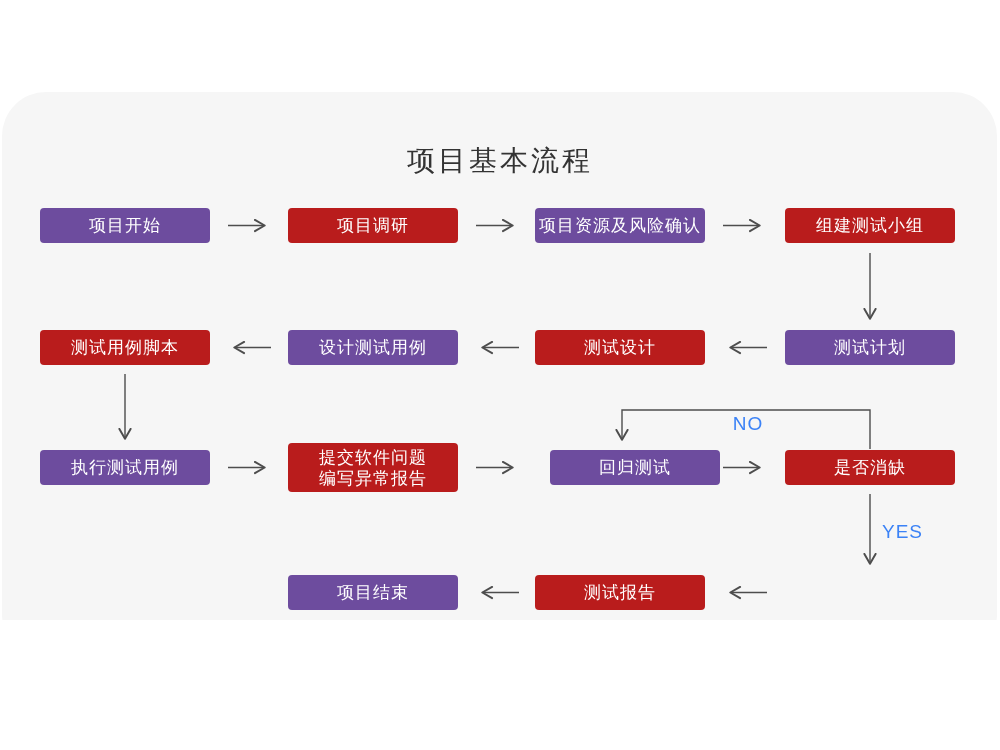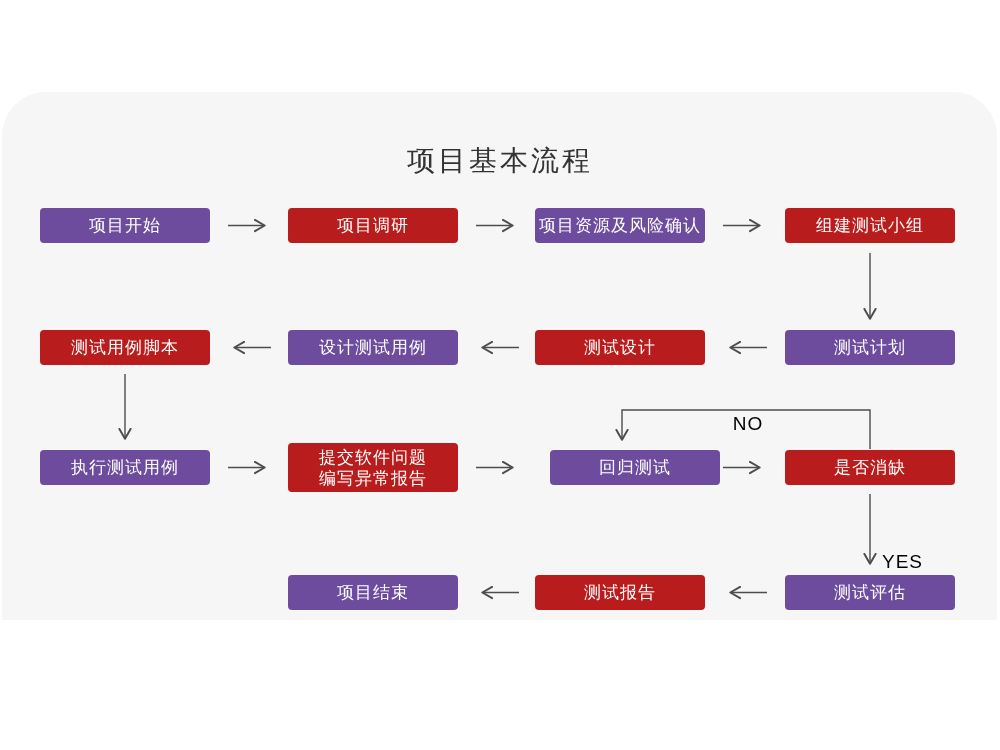--- a/index.html
+++ b/index.html
@@ -54,24 +54,24 @@
   .edges {
     position: absolute;
     left: 0; top: 0;
     width: 1000px; height: 750px;
     pointer-events: none;
   }
   .edge-label {
     position: absolute;
     font-size: 19px;
     letter-spacing: 1px;
-    color: #000000;
+    color: #3b82f6;
   }
   .label-no  { left: 726px; top: 413px; width: 44px; text-align: center; }
-  .label-yes { left: 882px; top: 521px; margin-top: 30px; }
+  .label-yes { left: 882px; top: 521px; }
 </style>
 </head>
 <body>
 
 <div class="stage">
   <div class="card"></div>
 
   <h1 class="title">项目基本流程</h1>
 
   <div class="node purple" style="left:40px;top:208px">
@@ -113,23 +113,20 @@
   <div class="node gray" style="left:785px;top:450px">
     <span>是否消缺</span>
   </div>
 
   <div class="node purple" style="left:288px;top:575px">
     <span>项目结束</span>
   </div>
   <div class="node gray" style="left:535px;top:575px">
     <span>测试报告</span>
   </div>
-  <div class="node purple" style="left:785px;top:575px">
-    <span>测试评估</span>
-  </div>
 
   <svg class="edges" viewBox="0 0 1000 750">
     <defs>
       <marker id="arrow" viewBox="0 0 10 10" refX="7.5" refY="5" markerWidth="10" markerHeight="10" orient="auto-start-reverse">
         <path d="M1,1 L8,5 L1,9" fill="none" stroke="#4d4d4d" stroke-width="1.4" stroke-linecap="round" stroke-linejoin="round"></path>
       </marker>
     </defs>
     <g fill="none" stroke="#4d4d4d" stroke-width="1.4">
 
       <line x1="228" y1="225.5" x2="264" y2="225.5" marker-end="url(#arrow)"></line>

